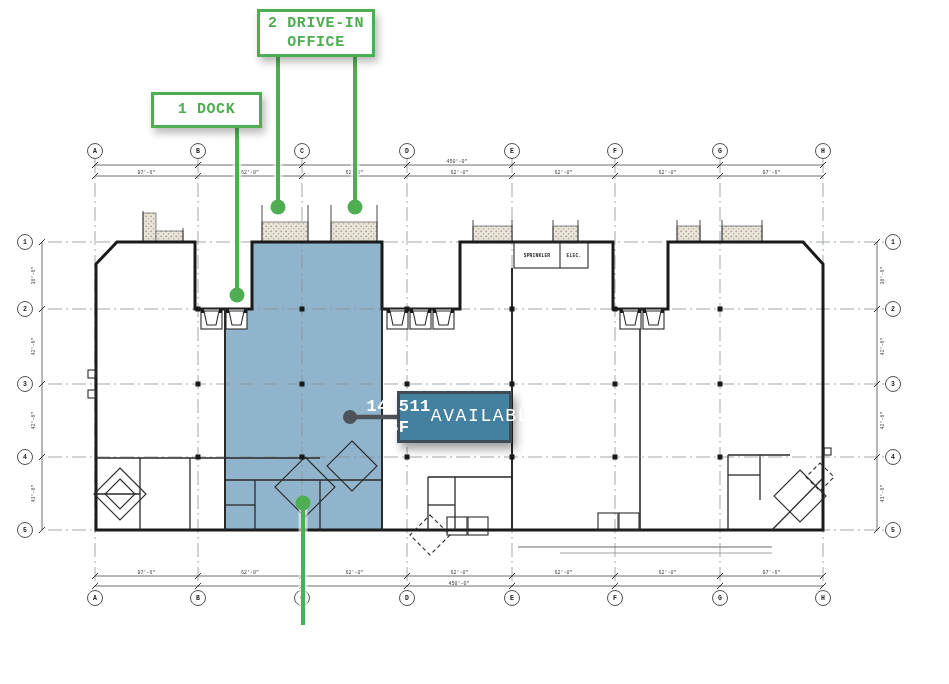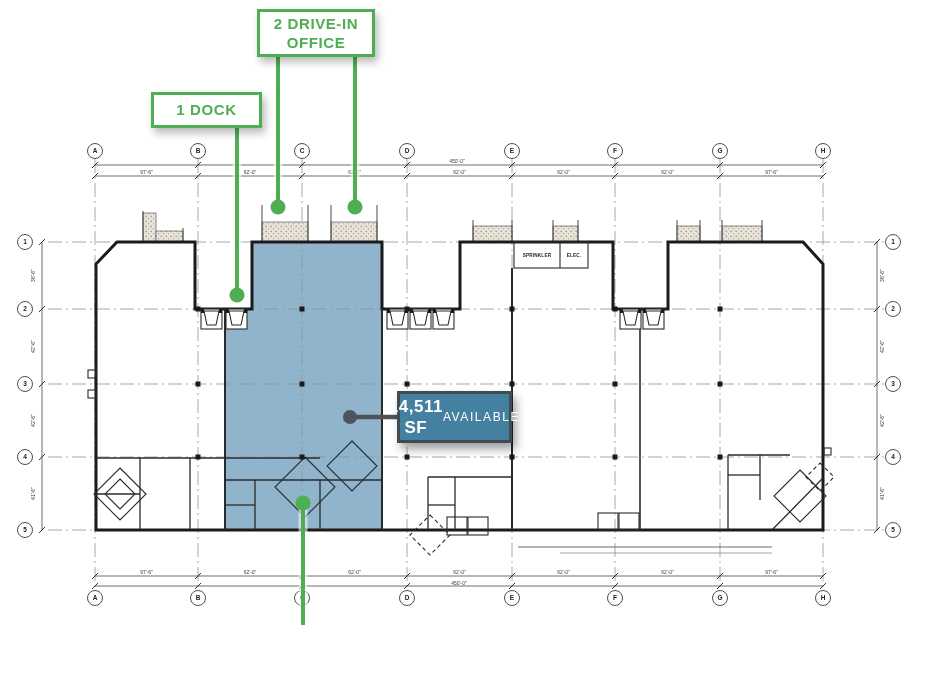--- a/index.html
+++ b/index.html
@@ -1,17 +1,17 @@
 <!DOCTYPE html>
 <html style="--green: #4fae52; --avail-fill: #8fb4cb; --avail-edge: #6d94ab; --blue-box: #44809f; --blue-box-border: #404b53; --gray-leader: #4d5358;"><head>
 <meta charset="utf-8">
 <style>
   html,body{margin:0;padding:0;background:#fff;}
   .stage{position:relative;width:949px;height:684px;background:#ffffff;
-         font-family:Liberation Sans, sans-serif;overflow:hidden;}
+         font-family:Liberation Mono, monospace;overflow:hidden;}
   svg{position:absolute;left:0;top:0;}
   
   .grid-line{stroke:#8e9499;stroke-width:.8;stroke-dasharray:14 4 2 4;fill:none;}
   .outline{stroke:#1b1b1b;stroke-width:3;fill:none;stroke-linejoin:miter;}
   .wall{stroke:#2a2a2a;fill:none;}
   .thin{stroke:#2a2a2a;stroke-width:1.1;fill:none;}
   .dim-line{stroke:#4a4a4a;stroke-width:.8;fill:none;}
   .dim-text{font-size:5px;fill:#3a3a3a;}
   .bubble{stroke:#3c3c3c;stroke-width:.9;fill:#ffffff;}
   .bubble-text{font-size:6.5px;fill:#222;font-weight:bold;}
@@ -30,21 +30,21 @@
            align-items:center;justify-content:center;text-align:center;
            background:#ffffff;border:3px solid var(--green);
            color:var(--green);font-weight:bold;letter-spacing:.6px;
            box-shadow:3px 5px 8px rgba(0,0,0,.28);z-index:5;}
   .callout .ln{display:block;line-height:1.3;font-size:15px;}
   .callout-blue{position:absolute;box-sizing:border-box;display:flex;flex-direction:row;
            align-items:center;justify-content:center;text-align:center;
            background:var(--blue-box);border:3px solid var(--blue-box-border);
            color:#ffffff;box-shadow:4px 6px 9px rgba(0,0,0,.38);z-index:5;}
   .callout-blue .big{font-size:17px;font-weight:bold;letter-spacing:.5px;line-height:1.25;}
-  .callout-blue .small{font-size:12px;font-weight:normal;letter-spacing:1.6px;line-height:1.2;}
+  .callout-blue .small{font-size:18px;font-weight:normal;letter-spacing:1.6px;line-height:1.2;}
 </style>
 </head>
 <body>
 
 <div class="stage">
 
   <svg id="plan" width="949" height="684" viewBox="0 0 949 684">
     <defs>
       <pattern id="speckle" width="5" height="5" patternUnits="userSpaceOnUse">
         <rect width="5" height="5" fill="#e9e4da"></rect>

